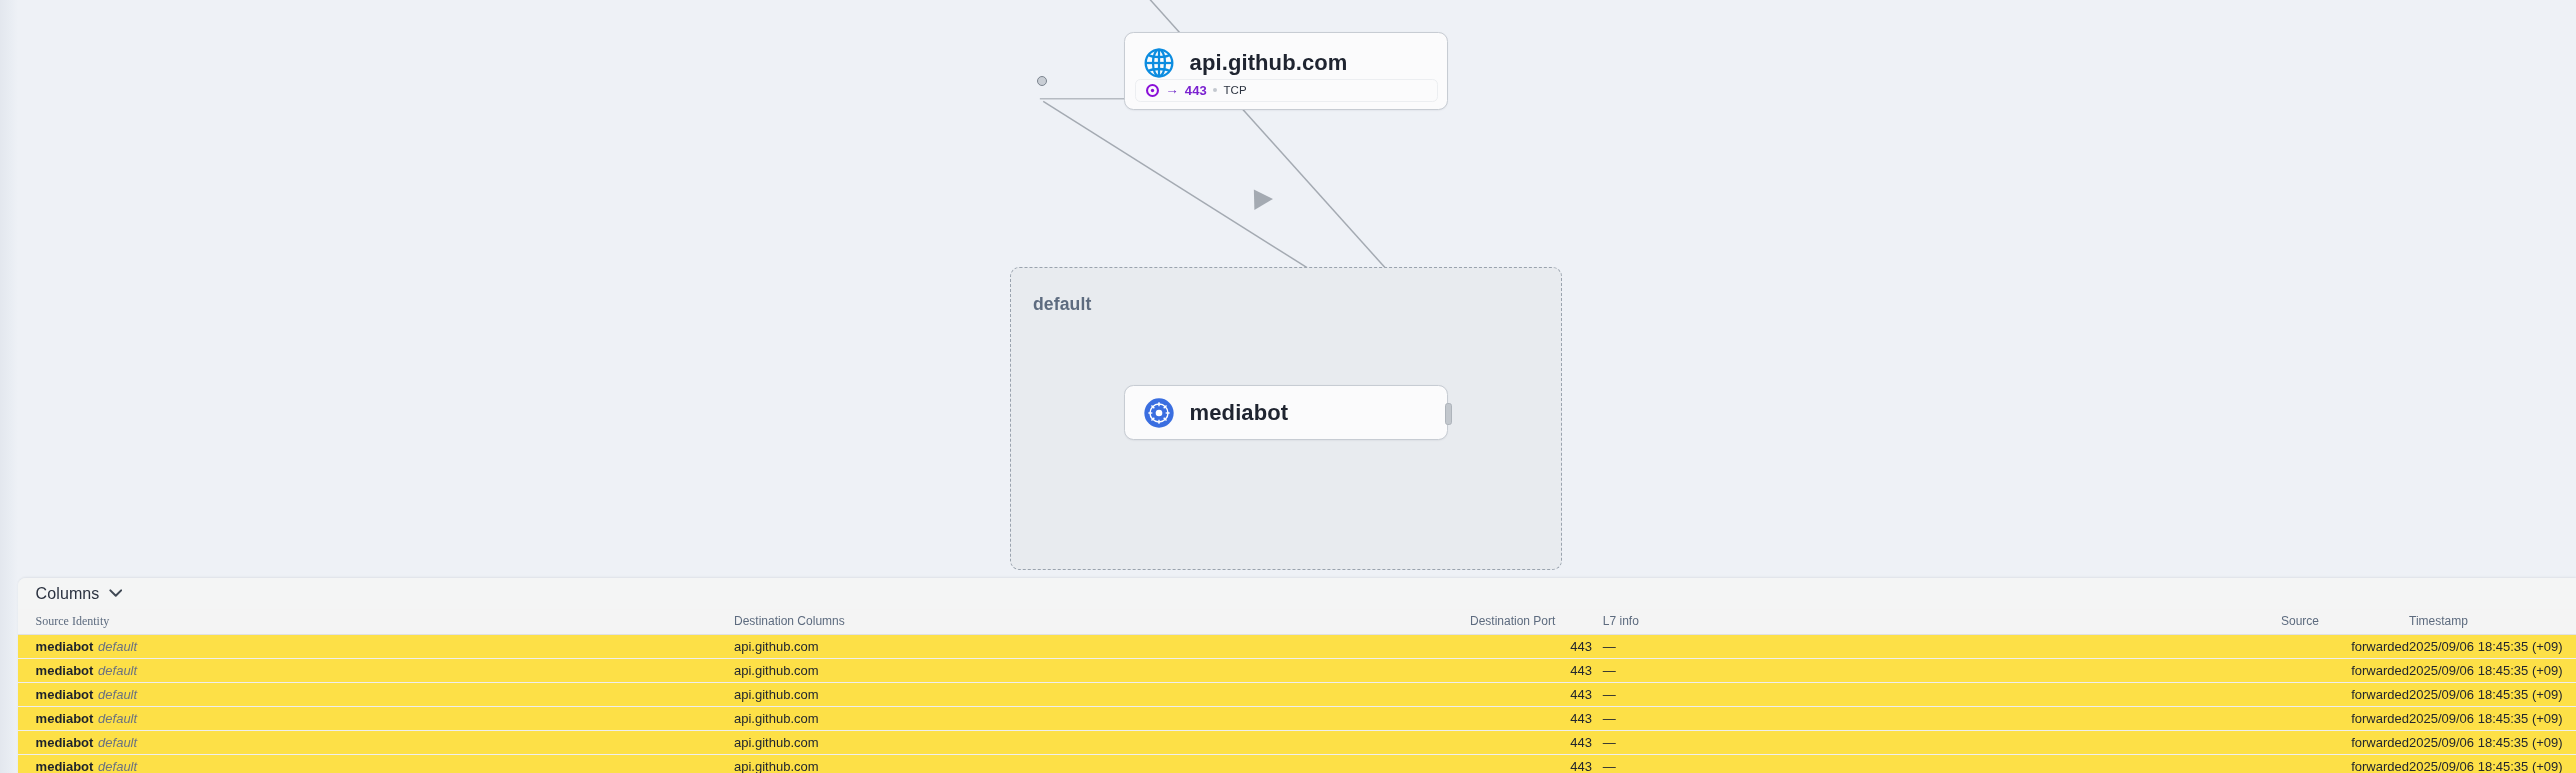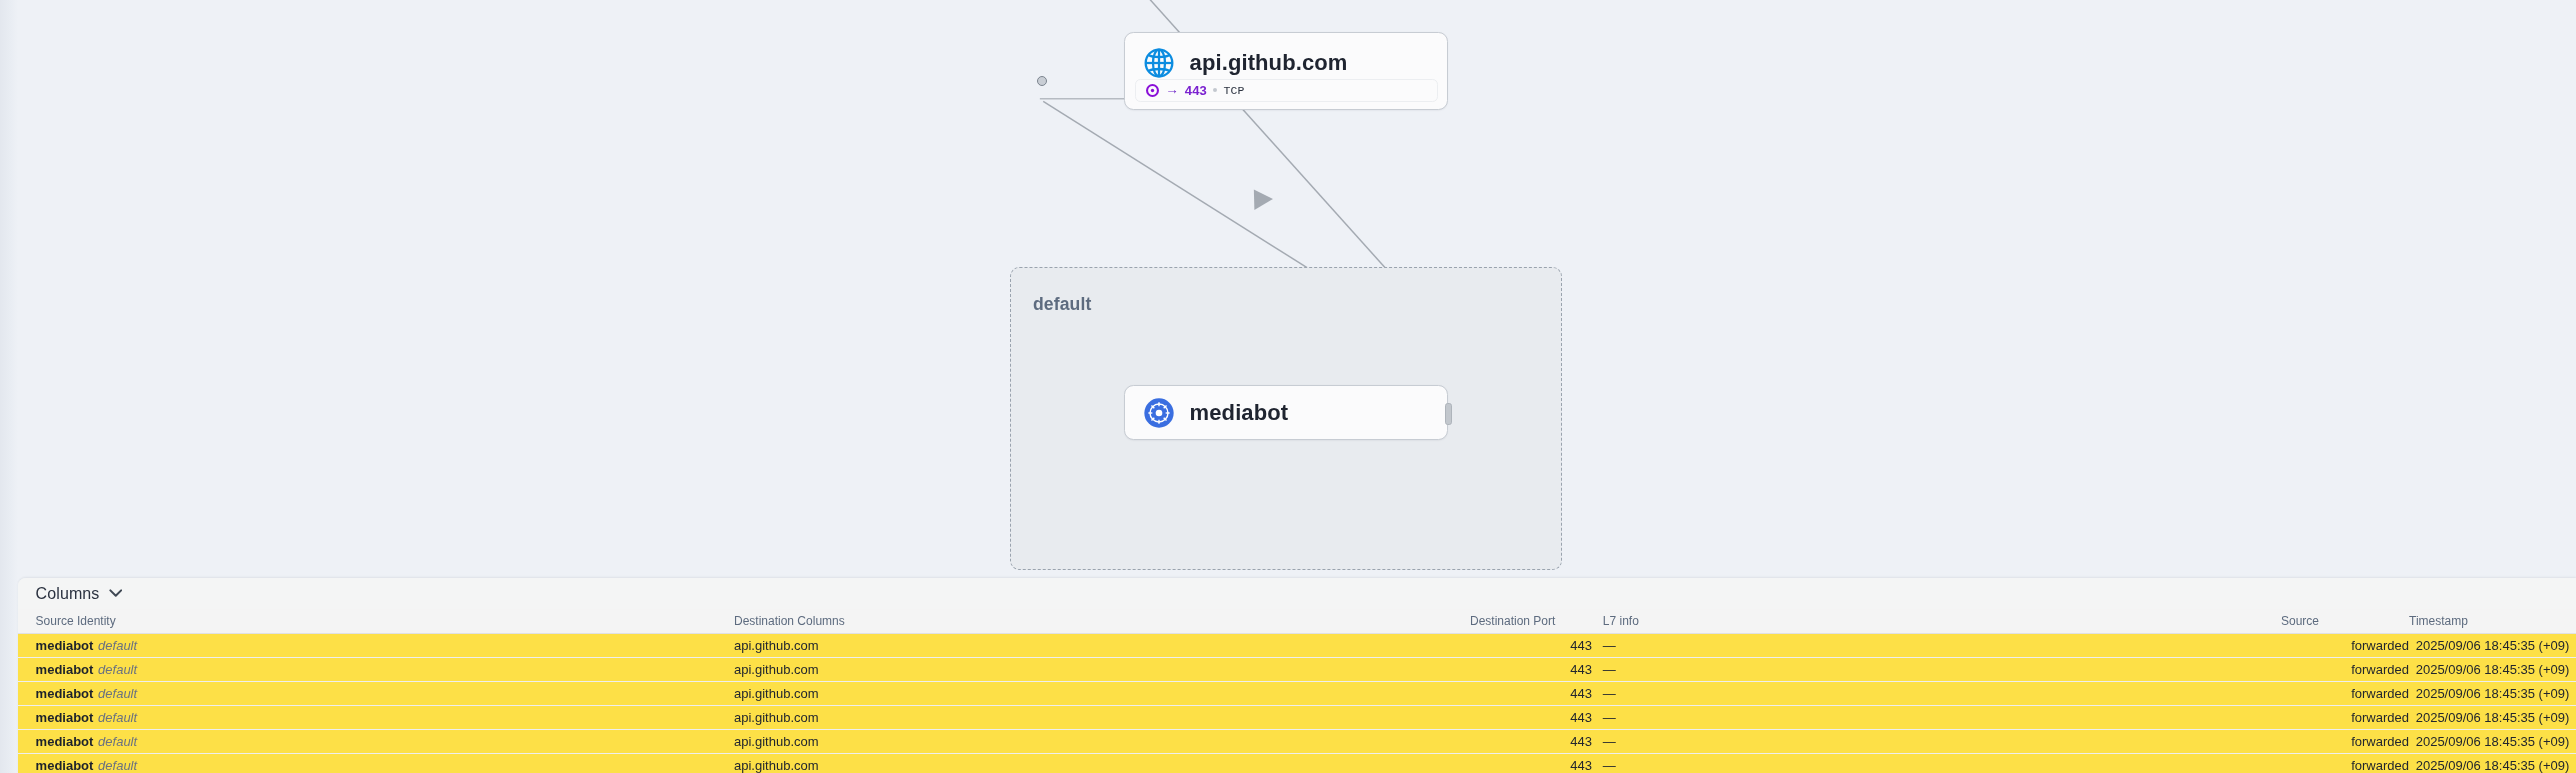--- a/index.html
+++ b/index.html
@@ -60,21 +60,21 @@
     height: 23px;
     border: 1px solid #eceef1;
     border-radius: 5.4px;
     display: flex; align-items: center; gap: 6px;
     padding: 0 10.8px;
   }
   .port-eye { width: 13px; height: 13px; flex: 0 0 13px; }
   .port-arrow { color: #6b21c8; font-size: 13.5px; font-weight: 700; line-height: 1; }
   .port-num { color: #7b22d0; font-size: 13px; font-weight: 700; letter-spacing: 0.1px; }
   .port-dot { width: 4.7px; height: 4.7px; border-radius: 50%; background: #c3c8cf; flex: 0 0 4.7px; }
-  .port-proto { color: #2c3340; font-size: 11.5px; letter-spacing: 0.1px; font-family: Liberation Mono, monospace; }
+  .port-proto { color: #2c3340; font-size: 11.5px; letter-spacing: 0.1px; }
 
   
   .handle-dot {
     position: absolute; width: 10px; height: 10px; border-radius: 50%;
     background: #c9ced5; border: 1.7px solid #7c858f;
   }
   .handle-tab {
     position: absolute; width: 7.4px; height: 21.6px; border-radius: 2.7px;
     background: #c2c7cd; border: 0.7px solid #aeb4bb;
   }
@@ -109,29 +109,29 @@
     border-bottom: 0.7px solid #eeeeef;
     white-space: nowrap;
   }
   .c-src   { width: 716px; padding-left: 17.6px !important; }
   .c-dst   { width: 736px; }
   .c-port  { width: 122px; text-align: right; }
   .c-l7    { width: 689px; padding-left: 10.8px !important; }
   .c-verd  { width: 128px; }
   .c-time  { width: 167px; }
 
-  th.c-src  { padding-left: 17.6px !important; }
+  th.c-src  { padding-left: 17.6px !important; font-family: Liberation Serif, serif; }
   th.c-port { text-align: right; }
   th.c-l7   { padding-left: 10.8px !important; }
 
   .src-name { font-weight: 700; color: #1d222b; }
   .src-ns { font-style: italic; color: #6b7280; margin-left: 4.7px; }
   .verdict-forwarded { color: #4ba32f; text-align: right; }
   .dash { color: #5a6069; }
-  .ts { color: #22262e; text-align: center; }
+  .ts { color: #22262e; }
 </style>
 </head>
 <body>
 
 <div id="root">
 
   <div class="gutter"></div>
 
   <div class="canvas">
 

